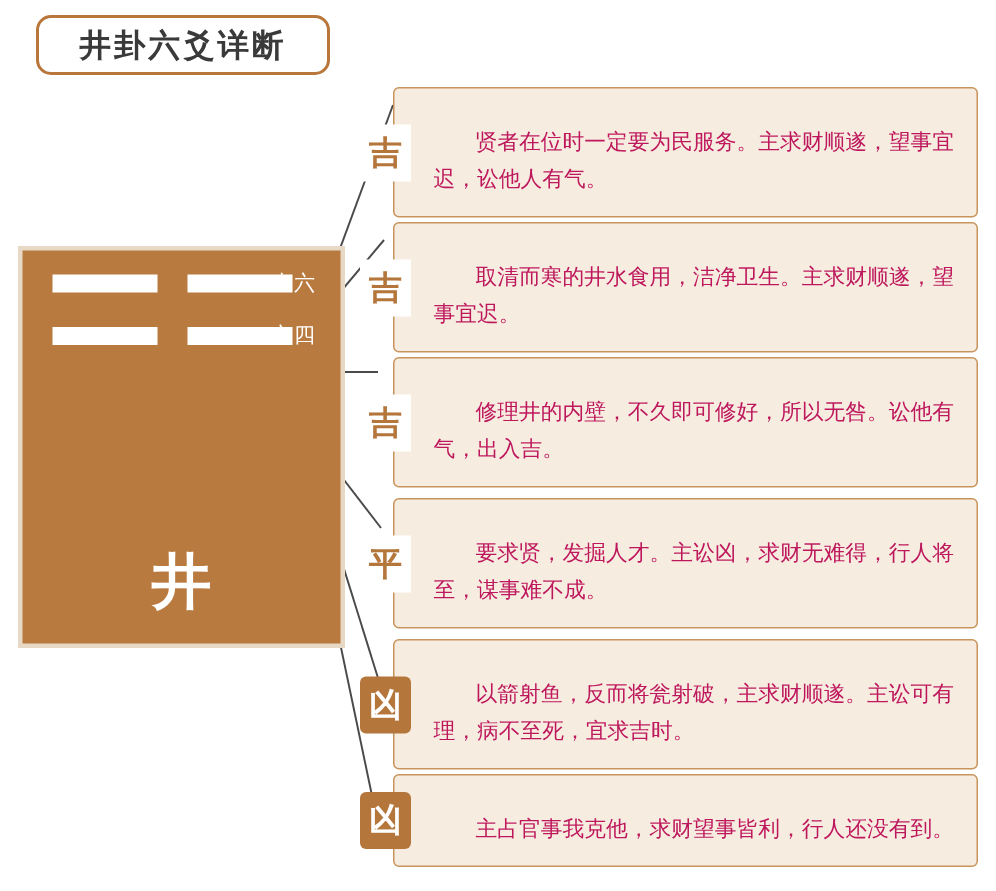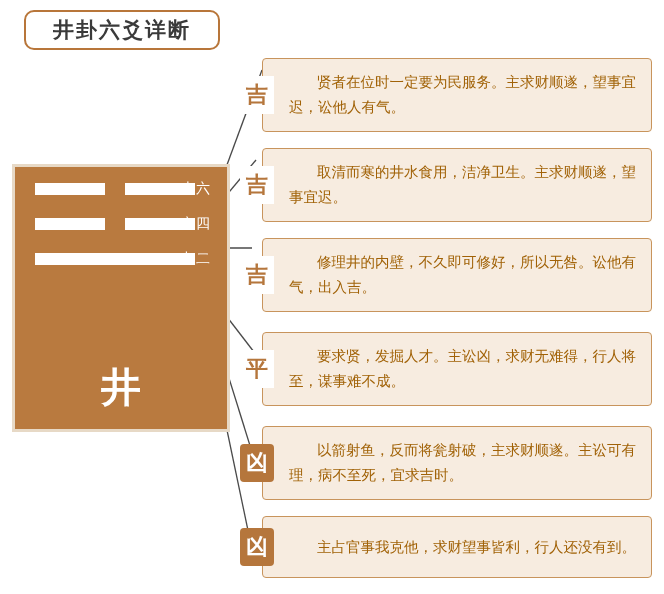--- a/index.html
+++ b/index.html
@@ -137,23 +137,24 @@
     border-radius: 4px;
     padding: 11px 12px 11px 26px;
     box-sizing: border-box;
     min-height: 62px;
     display: flex;
     align-items: center;
   }
   .entry-text {
     font-size: 14.5px;
     line-height: 25px;
-    color: #a16207;
+    color: #be185d;
     text-indent: 28px;
     font-family: "DejaVu Sans", "Liberation Sans", sans-serif;
+    margin-top: 13px;
   }
 </style>
 </head>
 <body>
 
 <div class="title-box">
   <span class="title-text">井卦六爻详断</span>
 </div>
 
 <svg class="connectors" viewBox="0 0 664 594">
@@ -175,24 +176,20 @@
     </div>
 
 
     <div class="line-row line-broken">
       <div class="line-seg seg-a"></div>
       <div class="line-seg seg-b"></div>
       <span class="line-label">六四</span>
     </div>
 
 
-    <div class="line-row line-full">
-      <div class="line-seg"></div>
-      <span class="line-label">九二</span>
-    </div>
 
 
     <div class="hex-name">井</div>
   </div>
 </div>
 
 <div class="entry" style="top:58px;">
   <div class="entry-badge badge-ji">吉</div>
   <div class="entry-box">
     <span class="entry-text">贤者在位时一定要为民服务。主求财顺遂，望事宜迟，讼他人有气。</span>

